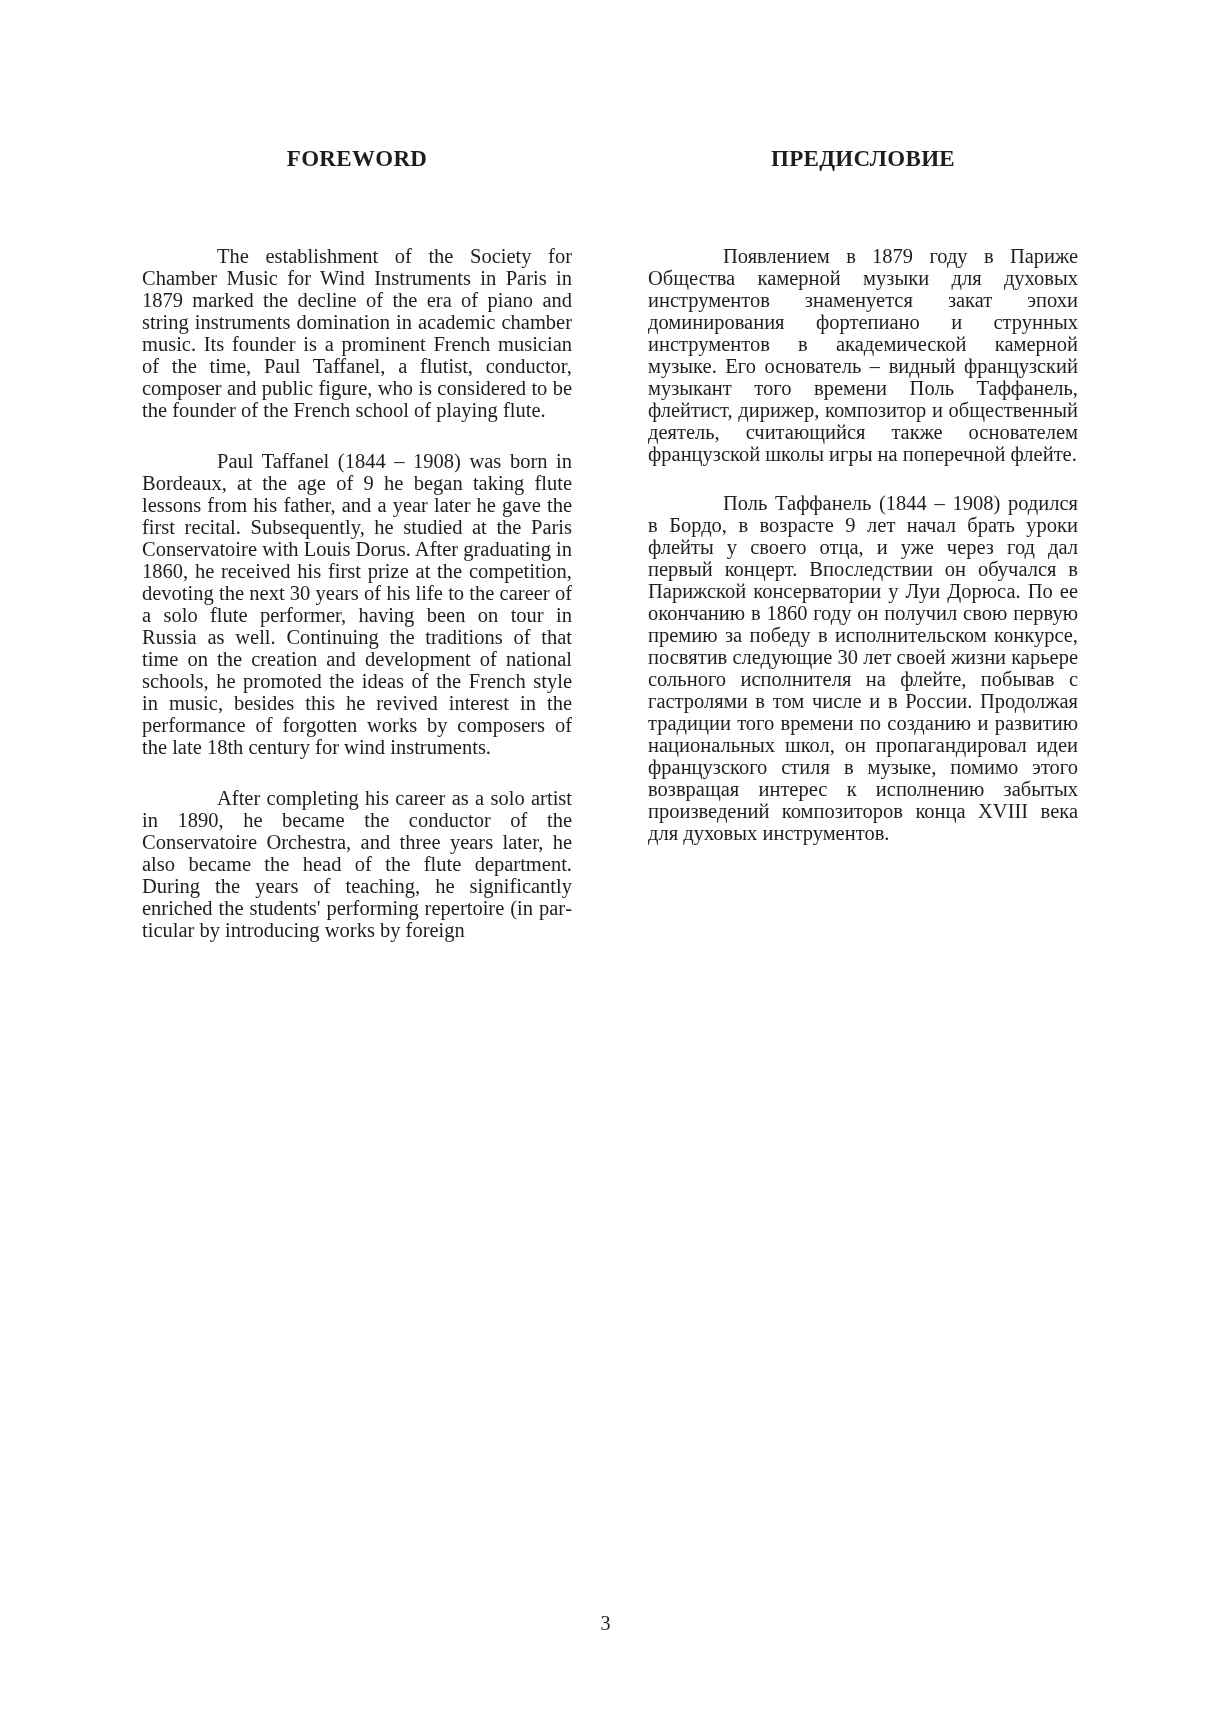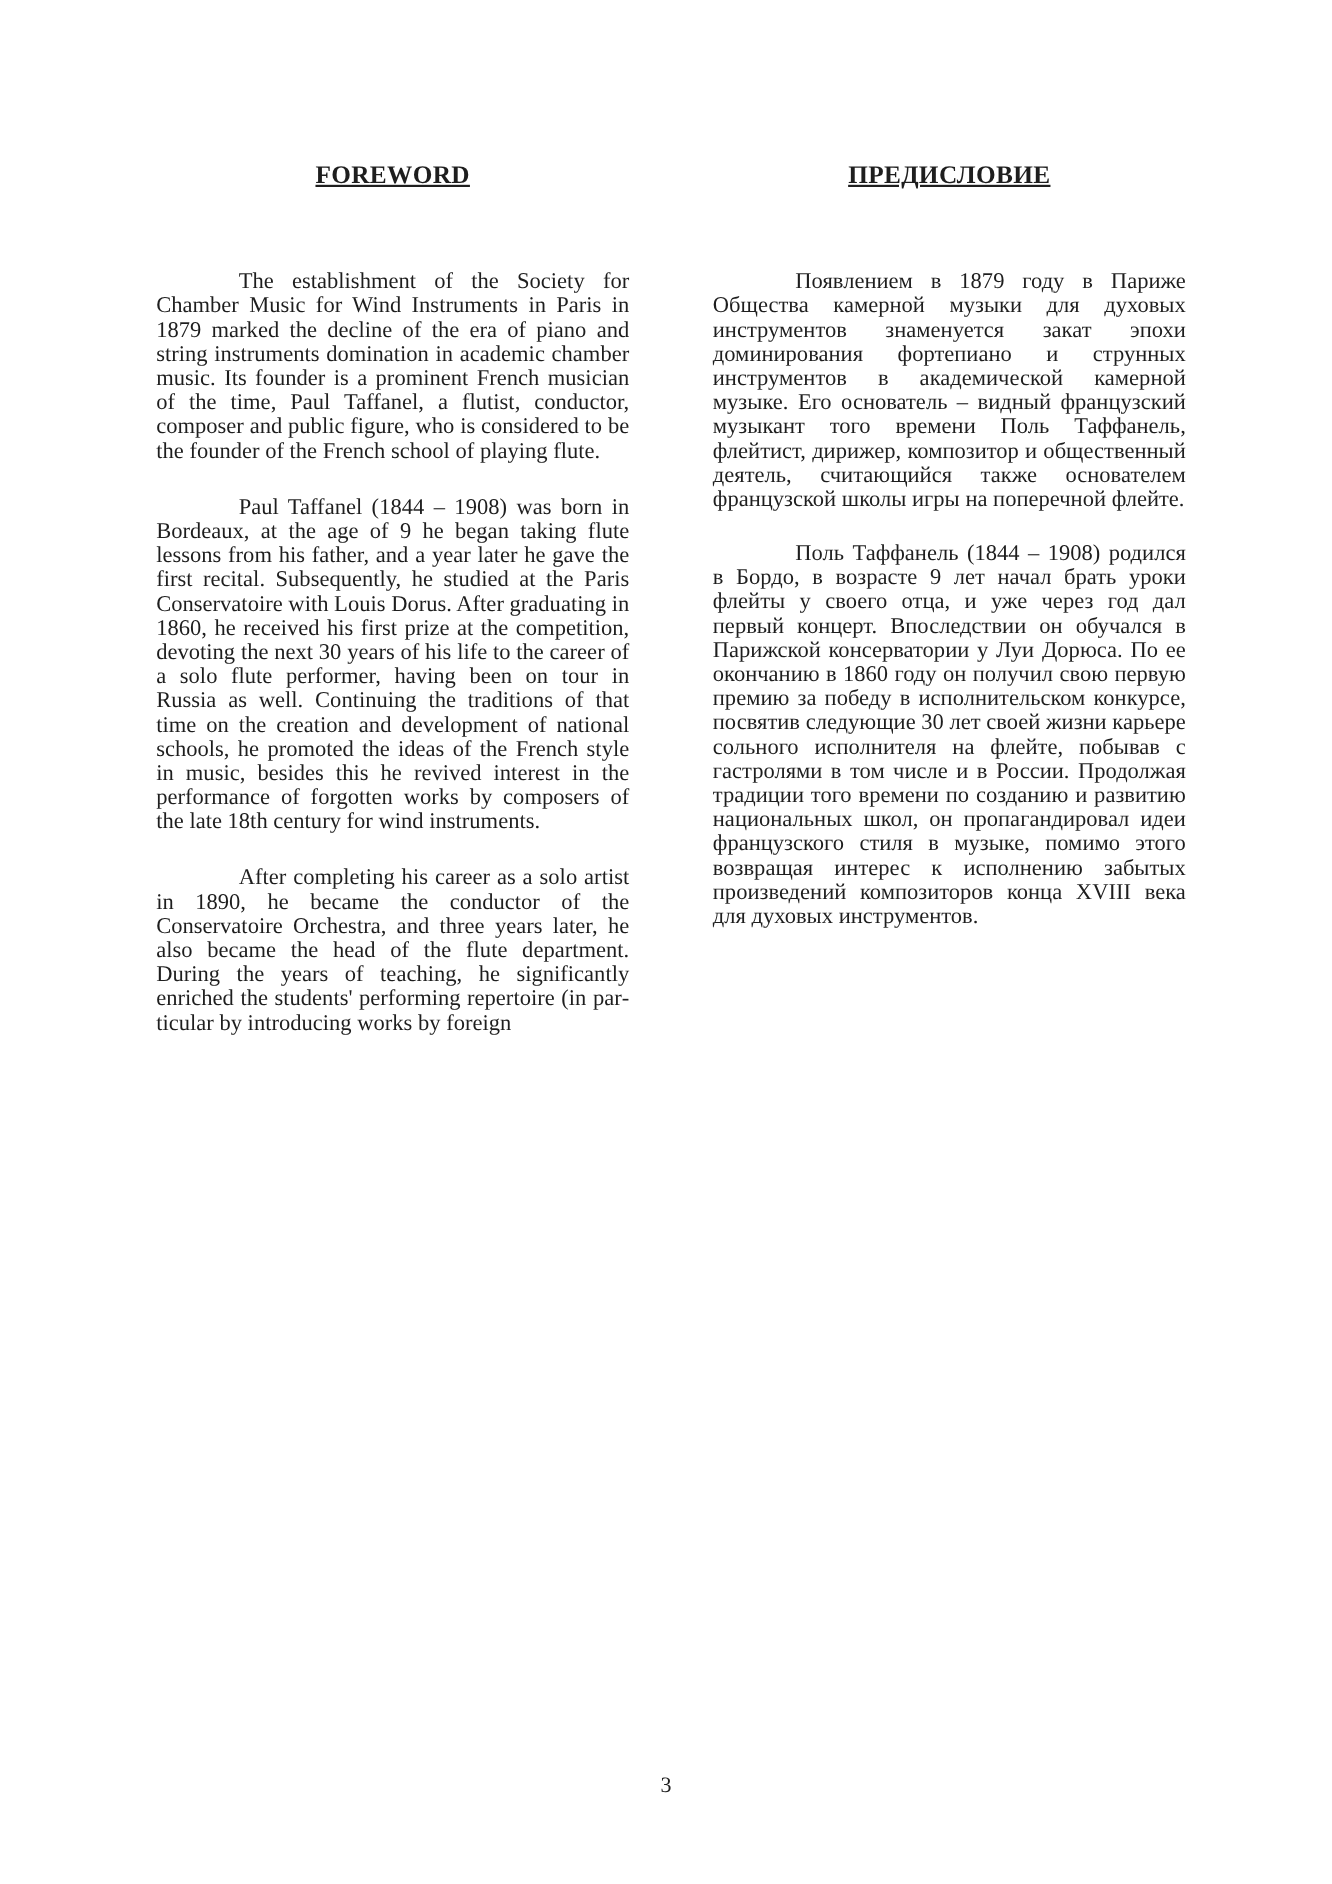--- a/index.html
+++ b/index.html
@@ -2,21 +2,21 @@
 <html><head>
 <meta charset="utf-8">
 <style>
   html, body { margin:0; padding:0; background:#ffffff; }
   body { width:1211px; height:1713px; position:relative; overflow:hidden;
          font-family:"Liberation Serif","DejaVu Serif",serif; color:#1e1e1e; }
   .col { position:absolute; width:430px; }
   .col.left { left:142px; }
   .col.right { left:648px; }
   .heading { position:absolute; top:146px; width:430px; text-align:center;
-             font-weight:bold; font-size:23px; letter-spacing:0.3px;text-decoration:underline; }
+             font-weight:bold; font-size:23px; letter-spacing:0.3px; }
   .body { position:absolute; top:245px; width:430px; font-size:20.5px; line-height:22px;
           text-align:justify; hyphens:manual; }
   .body p { margin:0 0 27px 0; text-indent:75px; }
   .left .body p { margin-bottom:29px; }
   .pagenum { position:absolute; top:1612px; left:0; width:1211px; text-align:center; font-size:20px; }
 </style>
 </head>
 <body>
 
 <div class="col left">

